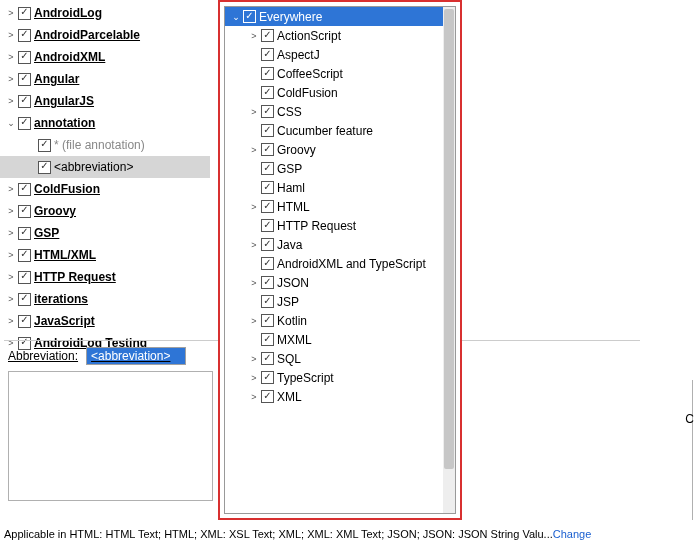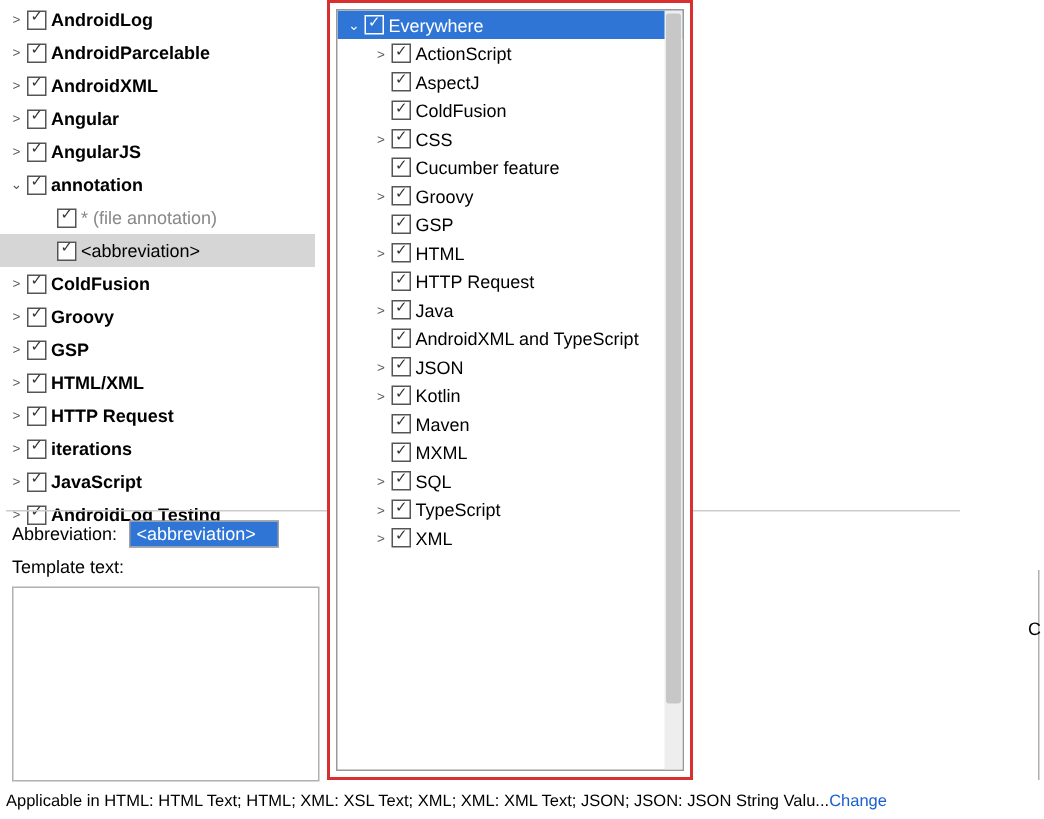--- a/index.html
+++ b/index.html
@@ -54,29 +54,30 @@
   }
   .cb::after {
     content: "✓";
     color: #333;
     font-size: 10px;
     line-height: 1;
     position: relative;
     top: -1px;
   }
   .tree-label { }
-  .tree-label.bold { font-weight: bold; }
+  .tree-label.bold { font-weight: bold; text-decoration: underline; }
   .tree-label.gray { color: #888; }
   .bracket { color: #000; }
 
   
   .form-area {
     position: absolute;
     left: 0; top: 340px;
     width: 644px;
+    text-decoration: underline;
   }
   .form-row {
     display: flex;
     align-items: center;
     margin: 6px 8px;
   }
   .form-label {
     font-size: 12px;
     margin-right: 8px;
   }
@@ -254,23 +255,20 @@
       <span class="tree-label bold">AndroidLog Testing</span>
     </div>
   </div>
 
 <div class="form-area">
   <div class="hr"></div>
   <div class="form-row">
     <span class="form-label">Abbreviation:</span>
     <span class="abbrev-input">&lt;abbreviation&gt;</span>
   </div>
-  <div class="form-row">
-    <span class="form-label">Template text:</span>
-  </div>
   <div class="template-box"></div>
 </div>
 <div class="right-box"></div>
 <span class="right-letter">C</span>
 
 <div class="status-line">
   <span>Applicable in HTML: HTML Text; HTML; XML: XSL Text; XML; XML: XML Text; JSON; JSON: JSON String Valu...</span><span class="link">Change</span>
 </div>
 
 <div class="popup-wrap">
@@ -289,20 +287,25 @@
         <span> ActionScript</span>
       </div>
       <div class="popup-row indent1">
         <span class="arrow blank"></span>
         <span class="cb"></span>
         <span> AspectJ</span>
       </div>
       <div class="popup-row indent1">
         <span class="arrow blank"></span>
         <span class="cb"></span>
+        <span> CoffeeScript</span>
+      </div>
+      <div class="popup-row indent1">
+        <span class="arrow blank"></span>
+        <span class="cb"></span>
         <span> ColdFusion</span>
       </div>
       <div class="popup-row indent1">
         <span class="arrow">&gt;</span>
         <span class="cb"></span>
         <span> CSS</span>
       </div>
       <div class="popup-row indent1">
         <span class="arrow blank"></span>
         <span class="cb"></span>
@@ -312,20 +315,25 @@
         <span class="arrow">&gt;</span>
         <span class="cb"></span>
         <span> Groovy</span>
       </div>
       <div class="popup-row indent1">
         <span class="arrow blank"></span>
         <span class="cb"></span>
         <span> GSP</span>
       </div>
       <div class="popup-row indent1">
+        <span class="arrow blank"></span>
+        <span class="cb"></span>
+        <span> Haml</span>
+      </div>
+      <div class="popup-row indent1">
         <span class="arrow">&gt;</span>
         <span class="cb"></span>
         <span> HTML</span>
       </div>
       <div class="popup-row indent1">
         <span class="arrow blank"></span>
         <span class="cb"></span>
         <span> HTTP Request</span>
       </div>
       <div class="popup-row indent1">
@@ -337,32 +345,32 @@
         <span class="arrow blank"></span>
         <span class="cb"></span>
         <span> AndroidXML and TypeScript</span>
       </div>
       <div class="popup-row indent1">
         <span class="arrow">&gt;</span>
         <span class="cb"></span>
         <span> JSON</span>
       </div>
       <div class="popup-row indent1">
+        <span class="arrow blank"></span>
+        <span class="cb"></span>
+        <span> JSP</span>
+      </div>
+      <div class="popup-row indent1">
         <span class="arrow">&gt;</span>
         <span class="cb"></span>
         <span> Kotlin</span>
       </div>
       <div class="popup-row indent1">
         <span class="arrow blank"></span>
         <span class="cb"></span>
-        <span> Maven</span>
-      </div>
-      <div class="popup-row indent1">
-        <span class="arrow blank"></span>
-        <span class="cb"></span>
         <span> MXML</span>
       </div>
       <div class="popup-row indent1">
         <span class="arrow">&gt;</span>
         <span class="cb"></span>
         <span> SQL</span>
       </div>
       <div class="popup-row indent1">
         <span class="arrow">&gt;</span>
         <span class="cb"></span>

